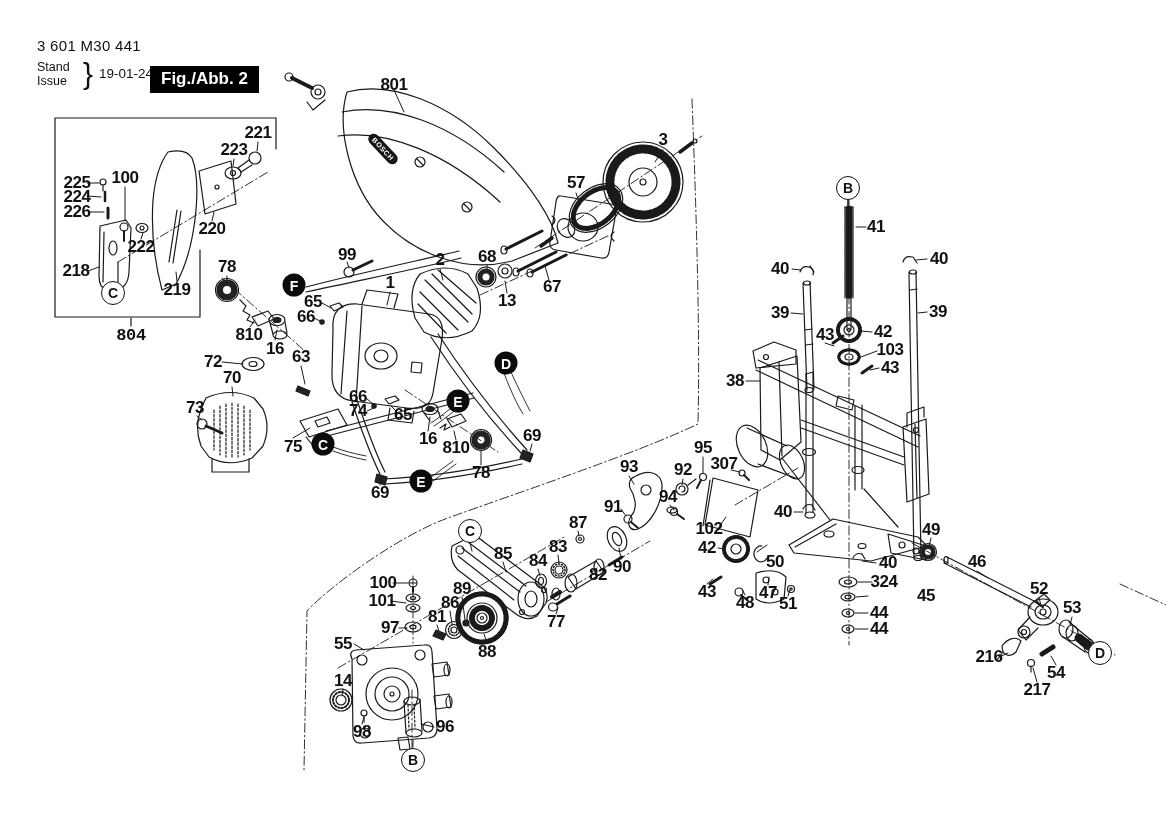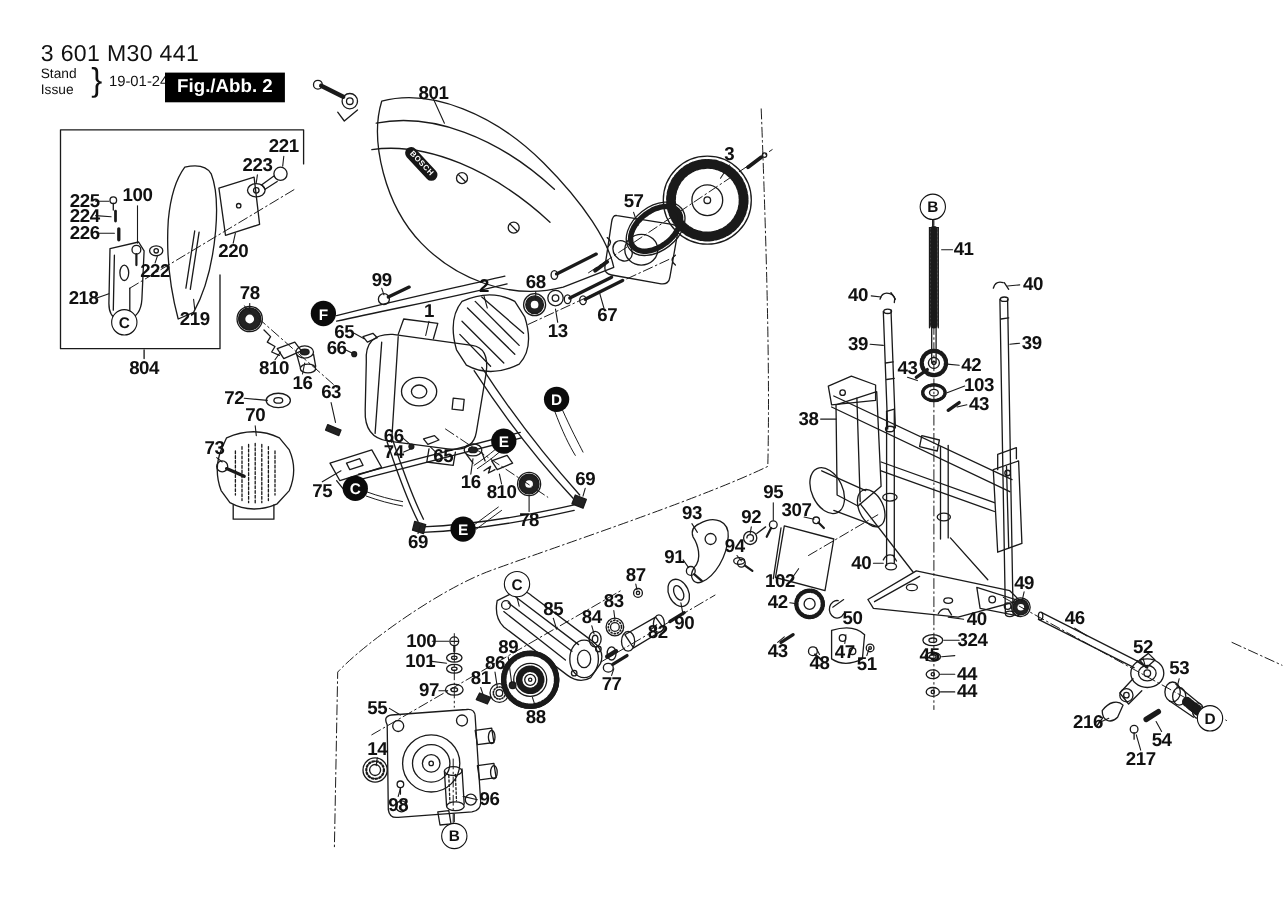--- a/index.html
+++ b/index.html
@@ -1,20 +1,20 @@
 <!DOCTYPE html>
 <html><head>
 <meta charset="utf-8">
 <style>
   html,body{margin:0;padding:0;background:#fff;}
   #stage{position:relative;width:1166px;height:824px;background:#ffffff;overflow:hidden;
          font-family:"Liberation Sans",sans-serif;color:#111;}
   #art{position:absolute;left:0;top:0;}
   
-  #part-number{position:absolute;left:37px;top:37px;font-size:21px;letter-spacing:.3px;}
+  #part-number{position:absolute;left:37px;top:37px;font-size:15px;letter-spacing:.3px;}
   #issue-block{position:absolute;left:37px;top:60px;font-size:12.5px;line-height:14px;}
   #issue-brace{position:absolute;left:83px;top:57px;font-size:30px;font-weight:400;}
   #issue-date{position:absolute;left:99px;top:66px;font-size:13.5px;}
   #fig-box{position:absolute;left:150px;top:66px;background:#000;color:#fff;
            font-size:17px;font-weight:700;padding:3px 11px 4px 11px;}
   
   #footer-notes{position:absolute;left:55px;top:714px;font-size:13.5px;line-height:17px;}
   
   .plabel{position:absolute;transform:translate(-50%,-50%);font-size:17px;font-weight:700;
           letter-spacing:-0.4px;white-space:nowrap;}
@@ -552,21 +552,21 @@
       <span class="plabel" style="left: 258px; top: 133px;">221</span>
       <span class="plabel" style="left: 234px; top: 150px;">223</span>
       <span class="plabel" style="left: 77px; top: 183px;">225</span>
       <span class="plabel" style="left: 77px; top: 197px;">224</span>
       <span class="plabel" style="left: 77px; top: 212px;">226</span>
       <span class="plabel" style="left: 125px; top: 178px;">100</span>
       <span class="plabel" style="left: 212px; top: 229px;">220</span>
       <span class="plabel" style="left: 141px; top: 247px;">222</span>
       <span class="plabel" style="left: 76px; top: 271px;">218</span>
       <span class="plabel" style="left: 177px; top: 290px;">219</span>
-      <span class="plabel" style="left: 131px; top: 335px;">804</span>
+      <span class="plabel" style="left: 131px; top: 335px; font-family: Liberation Mono, monospace;">804</span>
       <span class="plabel" style="left: 227px; top: 267px;">78</span>
       <span class="plabel" style="left: 249px; top: 335px;">810</span>
       <span class="plabel" style="left: 275px; top: 349px;">16</span>
       <span class="plabel" style="left: 313px; top: 302px;">65</span>
       <span class="plabel" style="left: 306px; top: 317px;">66</span>
       <span class="plabel" style="left: 301px; top: 357px;">63</span>
       <span class="plabel" style="left: 213px; top: 362px;">72</span>
       <span class="plabel" style="left: 232px; top: 378px;">70</span>
       <span class="plabel" style="left: 195px; top: 408px;">73</span>
       <span class="plabel" style="left: 293px; top: 447px;">75</span>
@@ -615,21 +615,21 @@
       <span class="plabel" style="left: 437px; top: 617px;">81</span>
       <span class="plabel" style="left: 390px; top: 628px;">97</span>
       <span class="plabel" style="left: 382px; top: 601px;">101</span>
       <span class="plabel" style="left: 383px; top: 583px;">100</span>
       <span class="plabel" style="left: 343px; top: 644px;">55</span>
       <span class="plabel" style="left: 343px; top: 681px;">14</span>
       <span class="plabel" style="left: 362px; top: 732px;">98</span>
       <span class="plabel" style="left: 445px; top: 727px;">96</span>
       <span class="plabel" style="left: 888px; top: 563px;">40</span>
       <span class="plabel" style="left: 884px; top: 582px;">324</span>
-      <span class="plabel" style="left: 845px; top: 596px;">45</span>
+      <span class="plabel" style="left: 926px; top: 596px;">45</span>
       <span class="plabel" style="left: 879px; top: 613px;">44</span>
       <span class="plabel" style="left: 879px; top: 629px;">44</span>
       <span class="plabel" style="left: 931px; top: 530px;">49</span>
       <span class="plabel" style="left: 977px; top: 562px;">46</span>
       <span class="plabel" style="left: 1039px; top: 589px;">52</span>
       <span class="plabel" style="left: 1072px; top: 608px;">53</span>
       <span class="plabel" style="left: 989px; top: 657px;">216</span>
       <span class="plabel" style="left: 1056px; top: 673px;">54</span>
       <span class="plabel" style="left: 1037px; top: 690px;">217</span>
     </div>

